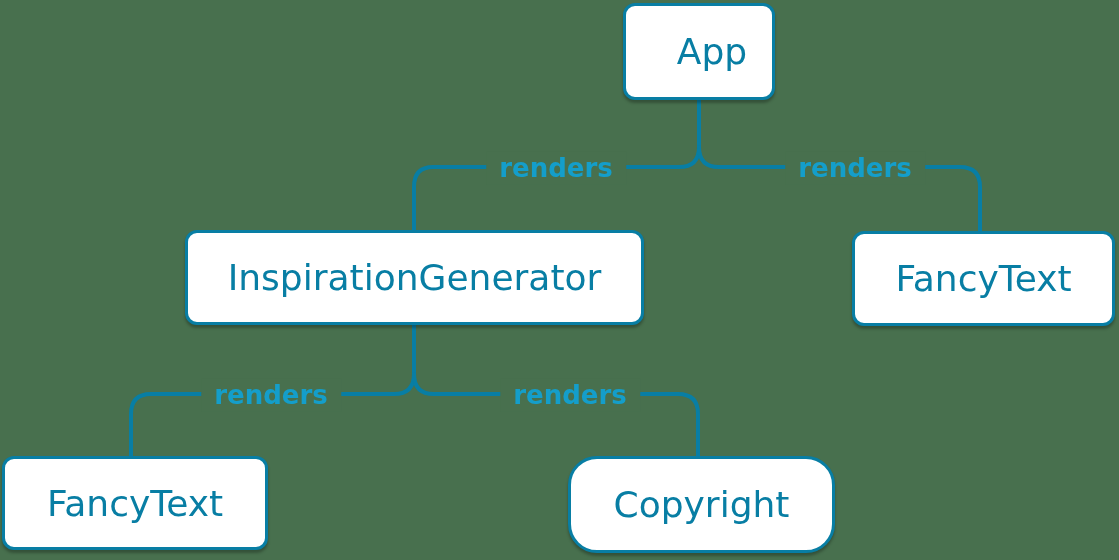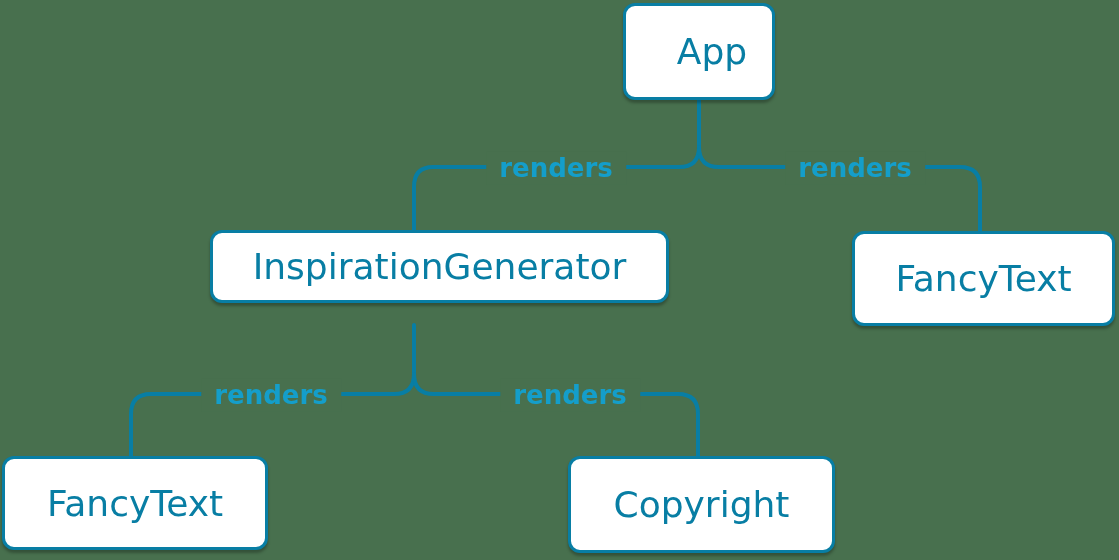--- a/index.html
+++ b/index.html
@@ -40,24 +40,24 @@
     background: var(--node-fill);
     border: 3.5px solid var(--accent);
     border-radius: 12px;
     color: var(--accent);
     font-size: 36px;
     font-weight: normal;
     box-shadow: 0 3px 3px rgba(0,0,0,0.28);
     white-space: nowrap;
   }
   .node-app        { left: 623px; top: 3px;   width: 152px; height: 97px; padding-left: 26px; }
-  .node-ig         { left: 210px; top: 230px; width: 459px; height: 73px; }
+  .node-ig         { left: 185px; top: 230px; width: 459px; height: 95px; }
   .node-ft-right   { left: 852px; top: 231px; width: 263px; height: 95px; }
   .node-ft-left    { left: 2px;   top: 456px; width: 266px; height: 94px; }
-  .node-copyright  { left: 568px; top: 456px; width: 267px; height: 97px; }
+  .node-copyright  { left: 568px; top: 456px; width: 267px; height: 97px; border-radius: 29px; }
   .edge-label {
     position: absolute;
     transform: translate(-50%, -50%);
     background: var(--bg);
     color: var(--label);
     font-size: 26px;
     font-weight: bold;
     padding: 2px 13px;
     line-height: 1.1;
     white-space: nowrap;

